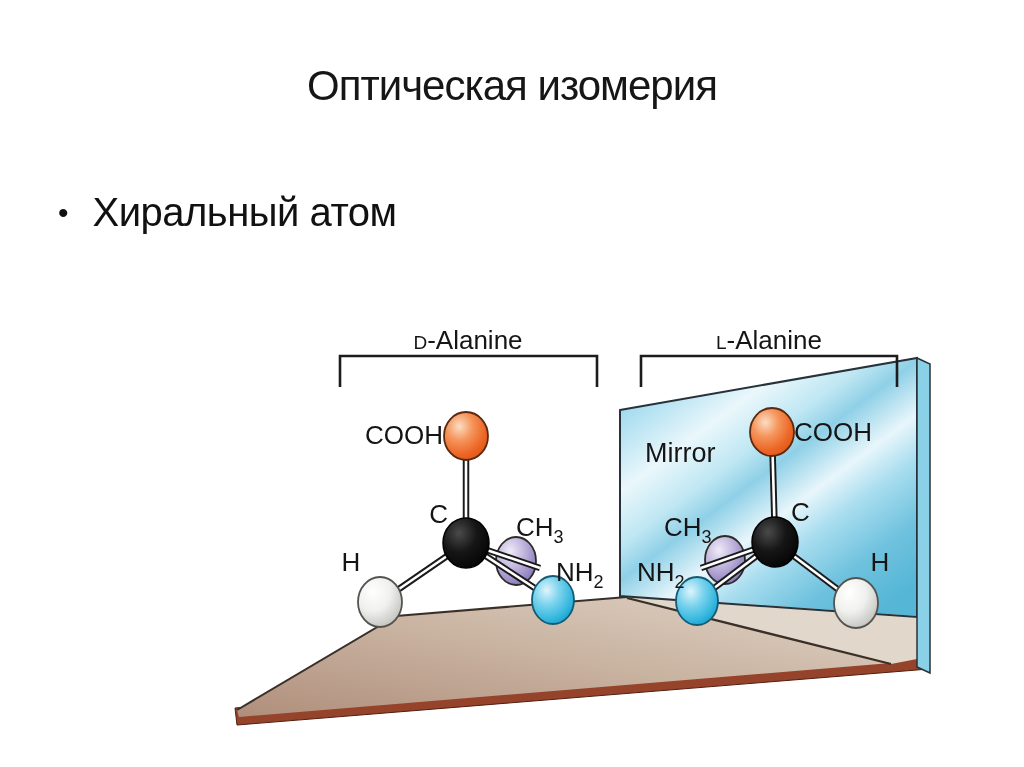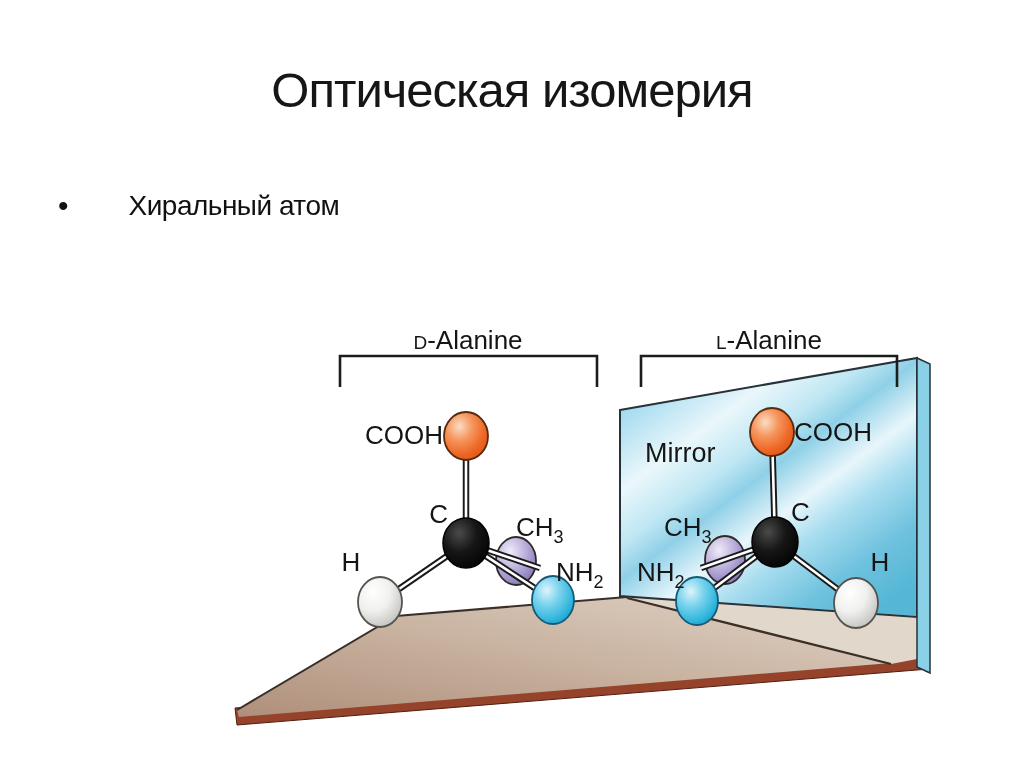--- a/index.html
+++ b/index.html
@@ -3,29 +3,29 @@
 <meta charset="utf-8">
 <style>
   html,body{margin:0;padding:0;}
   body{
     width:1024px;height:767px;background:#ffffff;overflow:hidden;
     font-family:"Liberation Sans", sans-serif;
   }
   .slide{position:relative;width:1024px;height:767px;background:#fff;}
   .slide-title{
     position:absolute;top:62px;left:0;right:0;margin:0;
-    text-align:center;font-size:49px;font-weight:400;letter-spacing:-1px;
+    text-align:center;font-size:42px;font-weight:400;letter-spacing:-1px;
     color:#161616;
   }
   .bullet-row{
     position:absolute;top:190px;left:58px;
     display:flex;align-items:center;color:#111;
   }
   .bullet-marker{font-size:30px;line-height:1;margin-right:24px;}
-  .bullet-text{font-size:28px;letter-spacing:-0.5px;margin-left:36px;}
+  .bullet-text{font-size:40px;letter-spacing:-0.5px;}
   svg.diagram{position:absolute;top:0;left:0;}
   svg text{font-family:"Liberation Sans", sans-serif;fill:#151515;}
 </style>
 </head>
 <body>
 
 <div class="slide">
 
   <h1 class="slide-title">Оптическая изомерия</h1>
 

